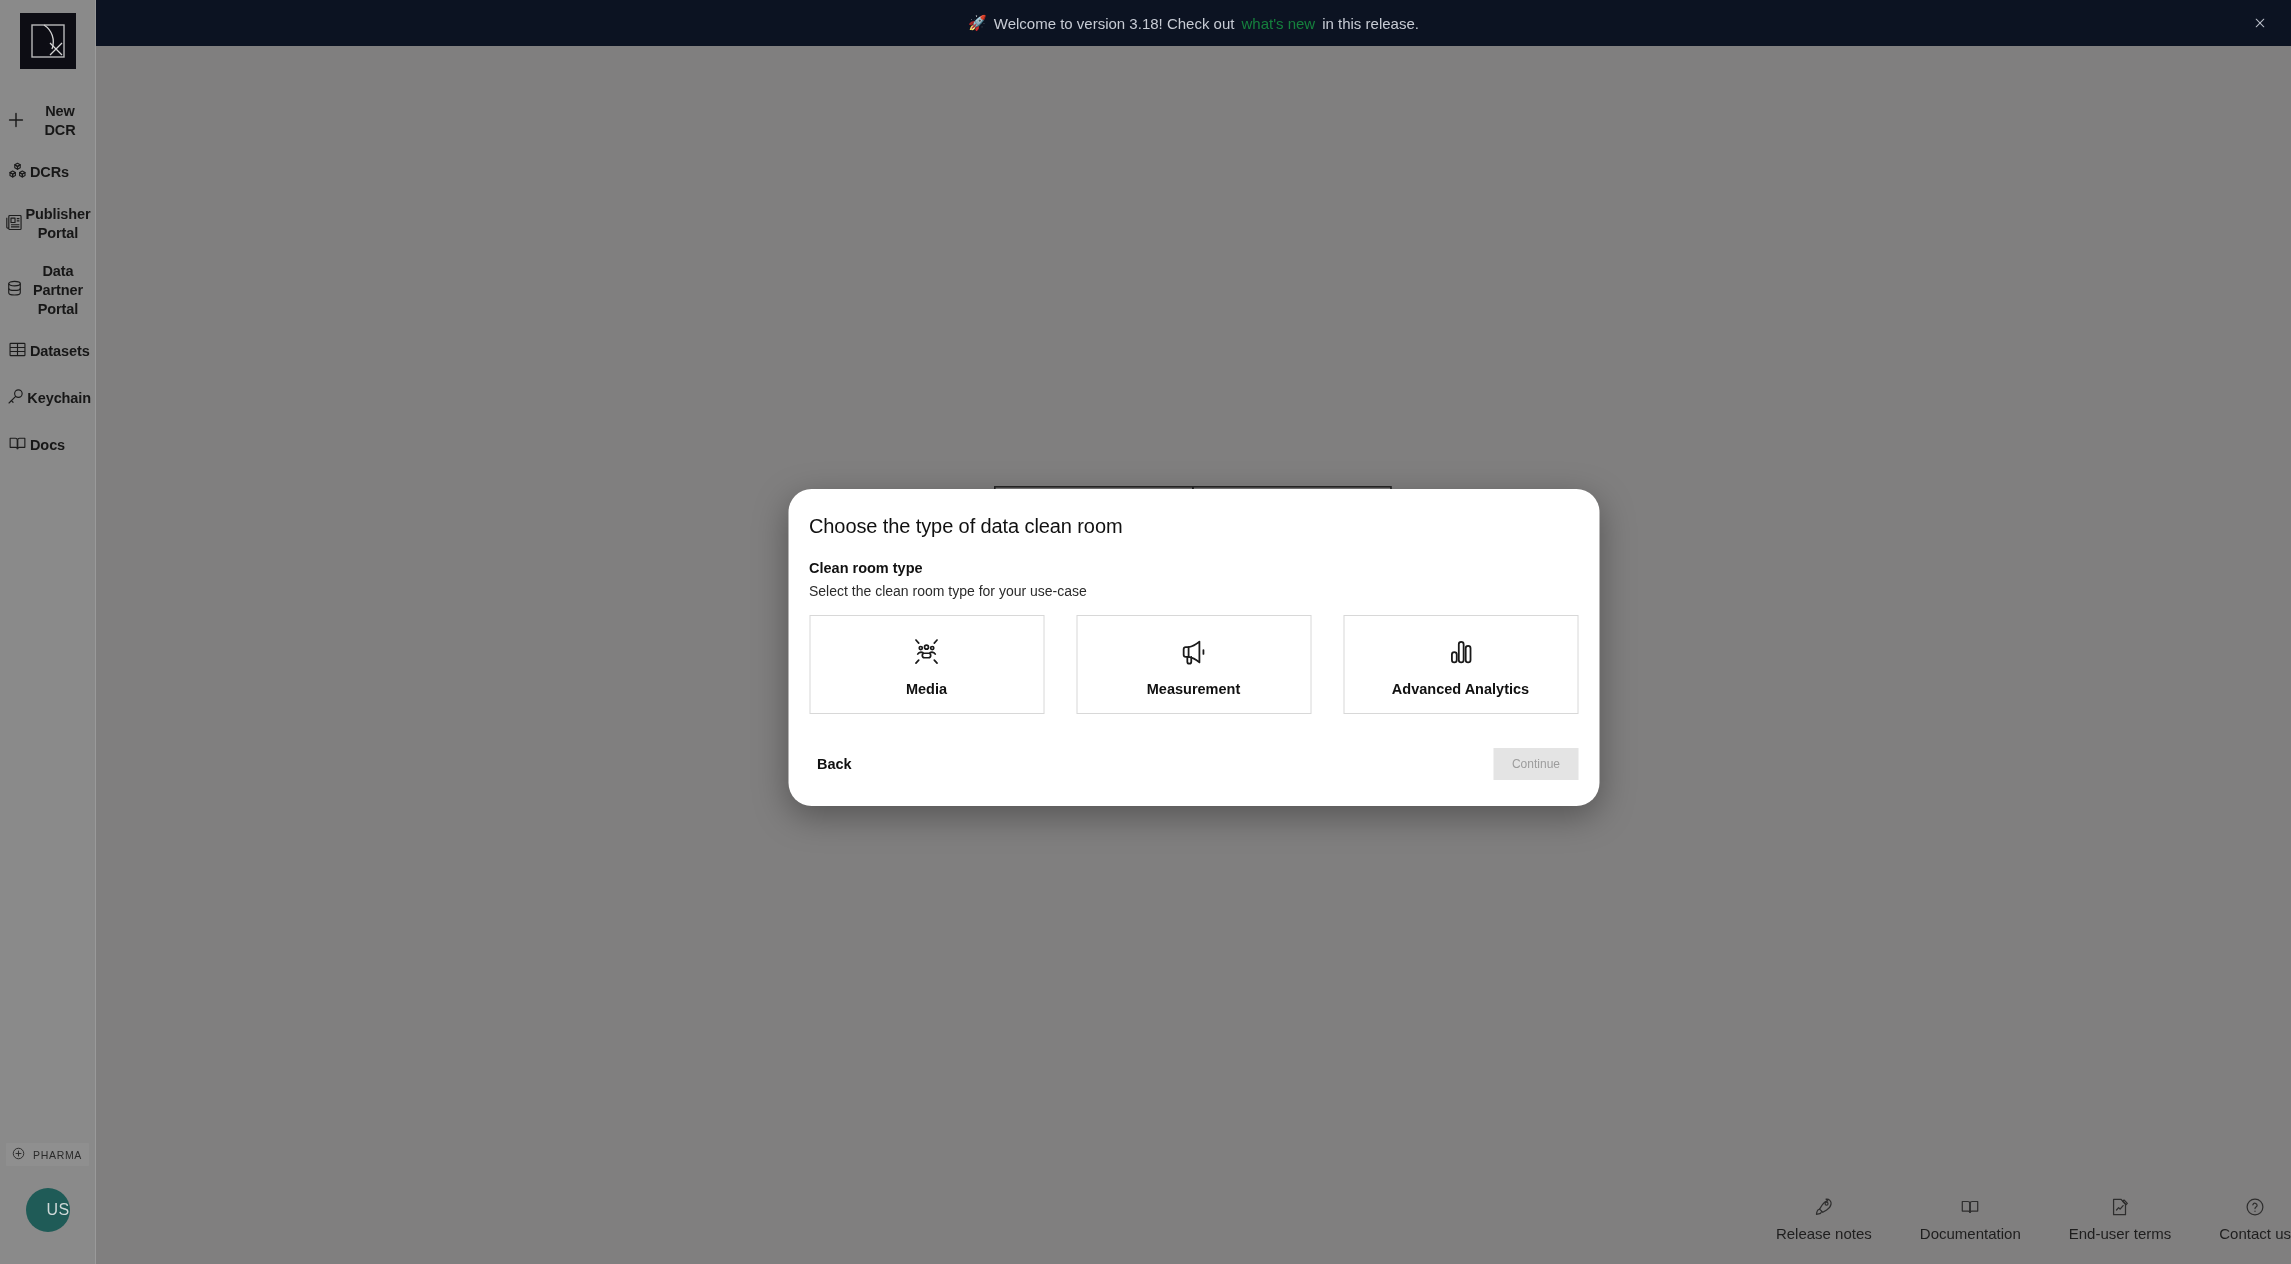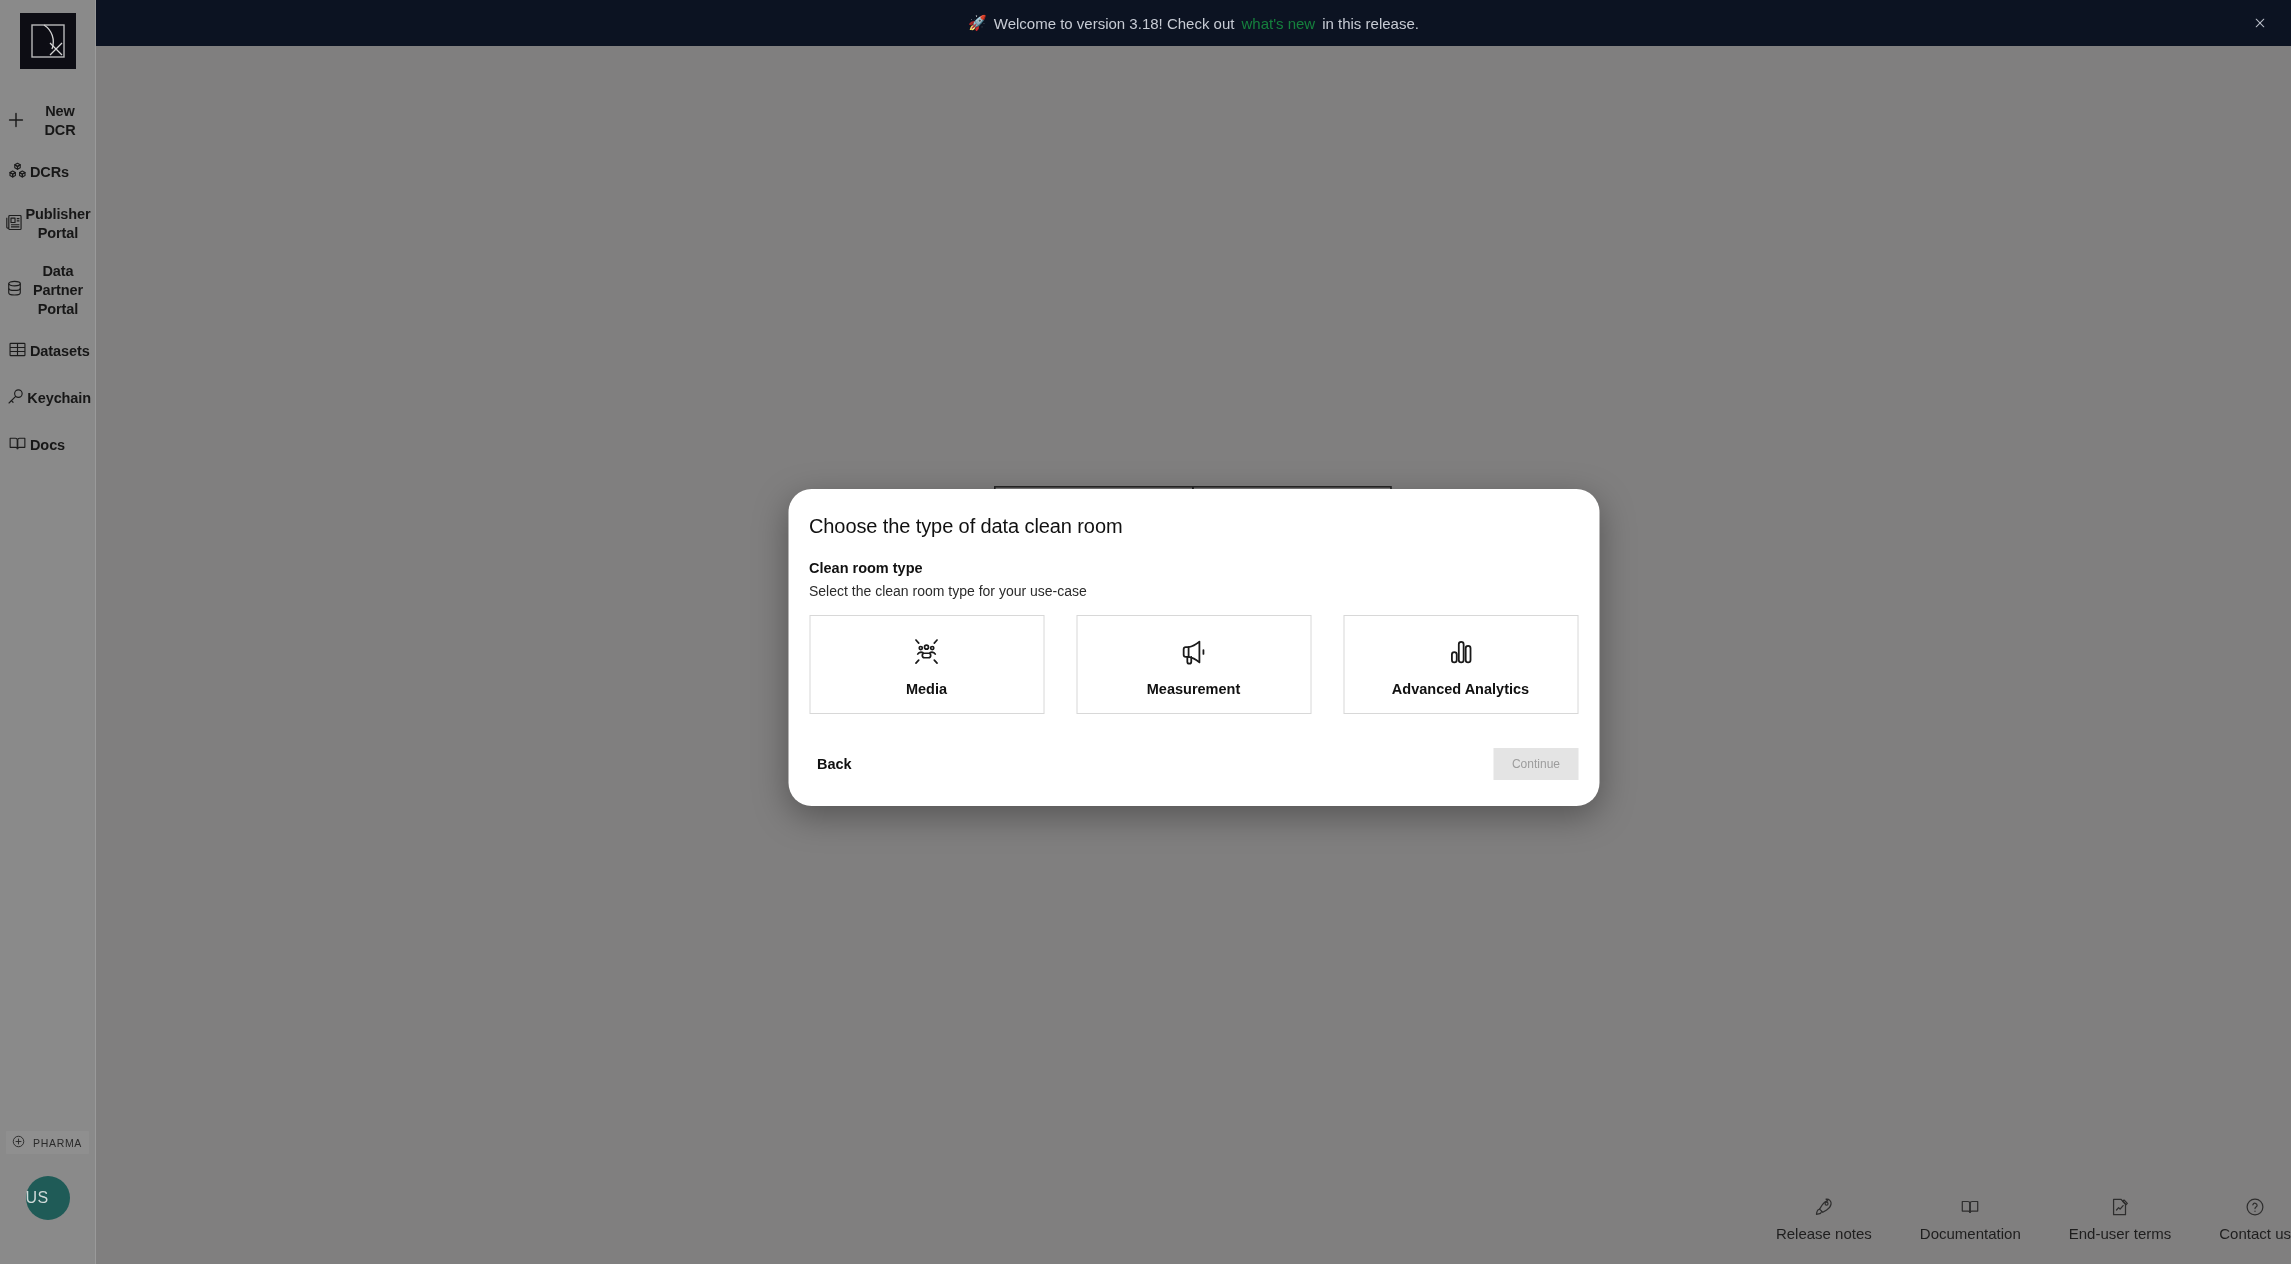--- a/index.html
+++ b/index.html
@@ -73,21 +73,21 @@
     letter-spacing: -0.1px;
     max-width: 84px;
   }
 
   .sidebar-bottom {
     margin-top: auto;
     width: 100%;
     display: flex;
     flex-direction: column;
     align-items: center;
-    padding-bottom: 44px;
+    padding-bottom: 32px;
   }
   .pharma-badge {
     display: flex;
     align-items: center;
     gap: 5px;
     background: #8f8f8f;
     padding: 3px 7px 3px 5px;
     margin-bottom: 22px;
     border-radius: 1px;
   }
@@ -97,21 +97,21 @@
     font-size: 10.5px;
     letter-spacing: 0.7px;
     color: #2a2a2a;
     font-weight: 400;
   }
   .avatar {
     width: 44px; height: 44px;
     border-radius: 50%;
     background: #1f5b57;
     color: #cfd9d8;
-    display: flex; align-items: center; justify-content: flex-start;
+    display: flex; align-items: center; justify-content: flex-end;
     font-size: 16px;
     font-weight: 400;
     letter-spacing: 0.4px;
     cursor: pointer;
   }
 
   
   .main {
     position: relative;
     flex: 1 1 auto;

